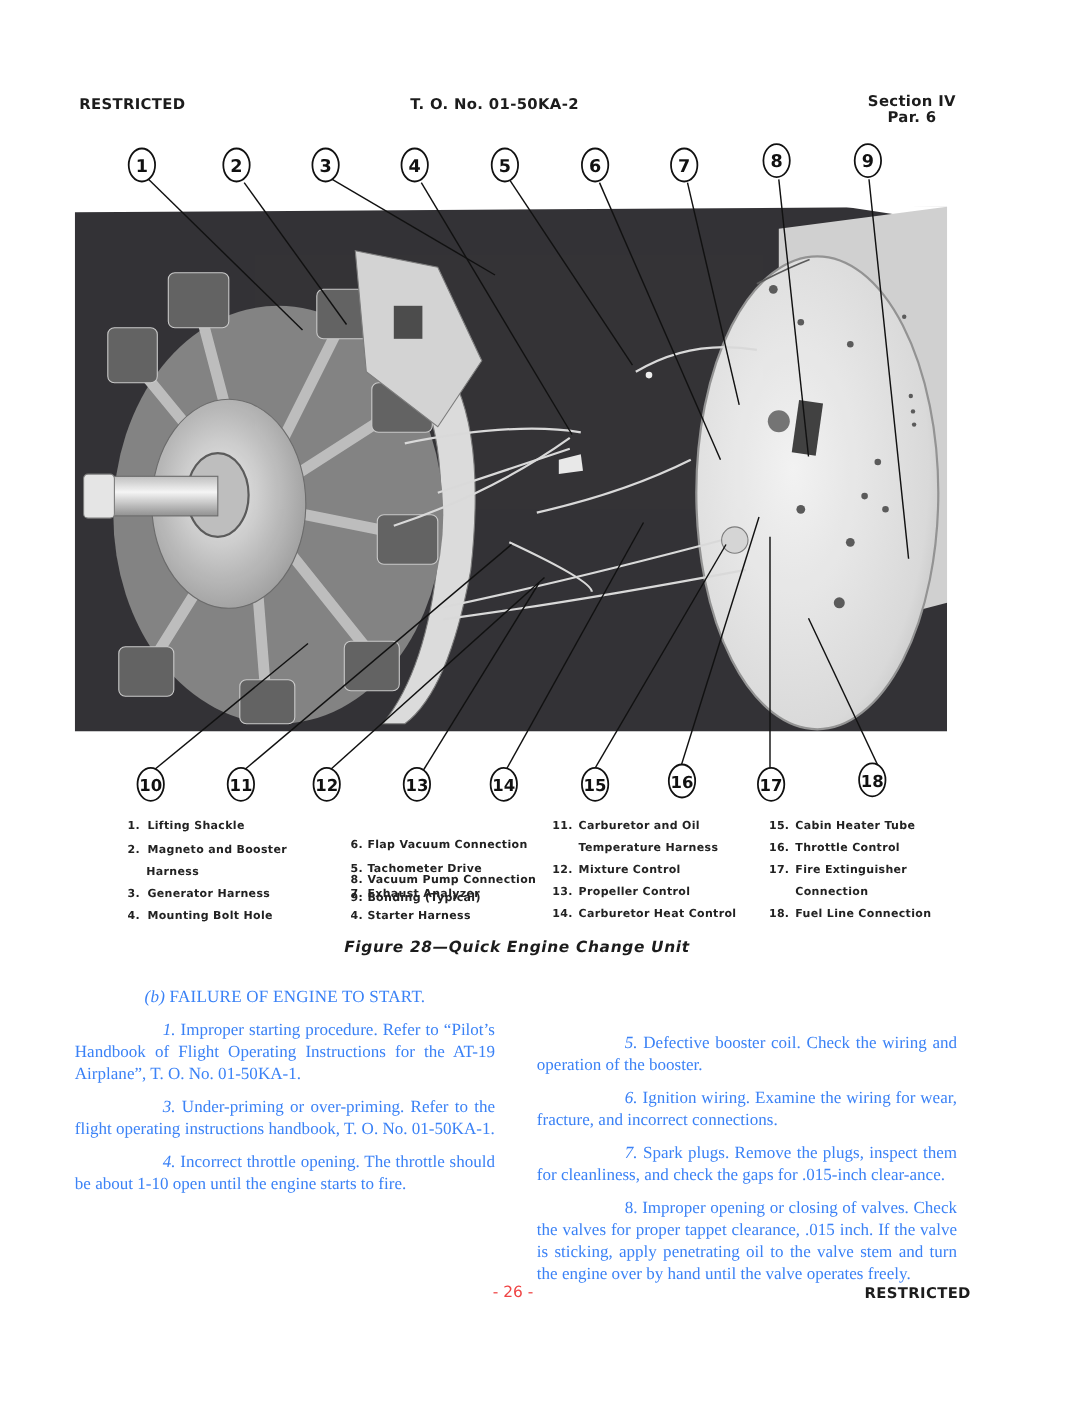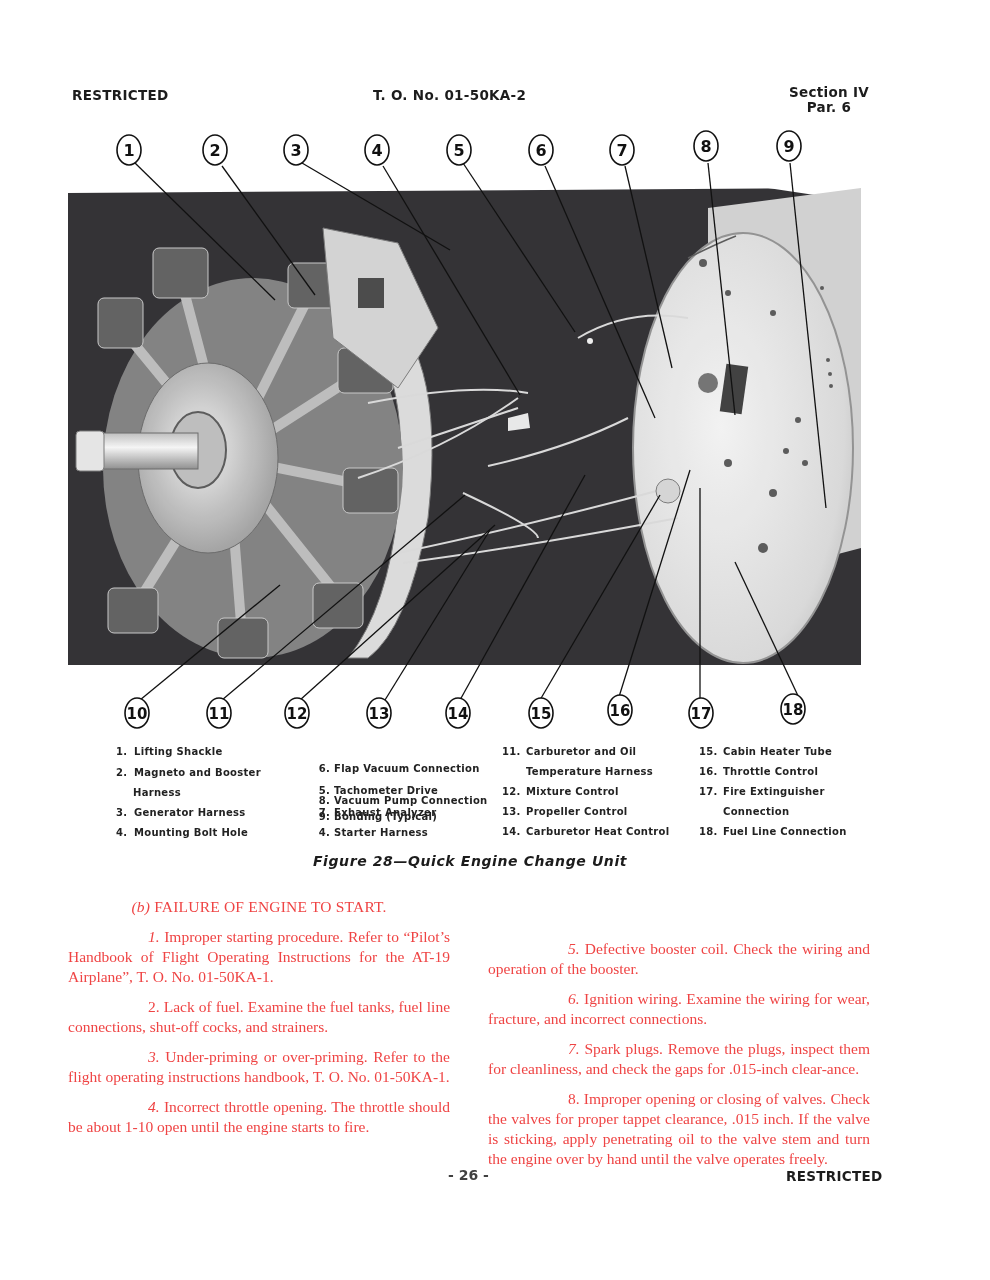--- a/index.html
+++ b/index.html
@@ -7,26 +7,26 @@
   .abs { position: absolute; }
   .hdr { font-family: "DejaVu Sans", sans-serif; font-weight: bold; font-size: 13.5px; letter-spacing: 0.3px; color: #1c1c1c; }
   .hdr-right { text-align: right; line-height: 15px; }
   .photo { left: 68px; top: 188px; width: 793px; height: 477px; }
   .callouts { left: 0; top: 0; width: 990px; height: 760px; pointer-events: none; }
   .callout-num { font-family: "DejaVu Sans", sans-serif; font-weight: bold; font-size: 16px; fill: #111; }
   .legend { font-family: "DejaVu Sans", sans-serif; font-weight: bold; font-size: 10px; color: #222; letter-spacing: 0.3px; }
   .legend .item { position: absolute; white-space: nowrap; }
   .legend .num { display: inline-block; }
   .caption { left: 0; width: 940px; top: 853px; text-align: center; font-family: "DejaVu Sans", sans-serif; font-style: italic; font-weight: bold; font-size: 14px; letter-spacing: 0.6px; color: #1c1c1c; }
-  .col { font-family: "Liberation Serif", serif; font-size: 15.5px; line-height: 20px; color: #ef4444; text-align: justify; }
+  .col { font-family: "Liberation Serif", serif; font-size: 15.5px; line-height: 20px; color: #3b82f6; text-align: justify; }
   .col p { margin: 0 0 10px 0; }
   .col .ind { text-indent: 80px; }
   .col .title { text-align: center; margin-bottom: 10px; letter-spacing: 0.2px; }
   .it { font-style: italic; }
-  .footer-page { font-family: "DejaVu Sans", sans-serif; font-size: 14px; color: #404040; font-weight: bold; }
+  .footer-page { font-family: "DejaVu Sans", sans-serif; font-size: 14px; color: #ef4444; }
 </style>
 </head>
 <body>
 
 <div class="abs hdr" style="left:72px; top:87px;">RESTRICTED</div>
 <div class="abs hdr" style="left:373px; top:87px;">T. O. No. 01-50KA-2</div>
 <div class="abs hdr hdr-right" style="right:121px; top:85px;text-align:center;">
   <div>Section IV</div>
   <div>Par. 6</div>
 </div>
@@ -262,21 +262,20 @@
   <div class="item" style="left:699px; top:826px;">
     <span class="num" style="width:24px">18.</span><span>Fuel Line Connection</span>
   </div>
 </div>
 
 <div class="abs caption">Figure 28—Quick Engine Change Unit</div>
 
 <div class="abs col" style="left:68px; top:897px; width:382px;">
   <p class="title"><span class="it">(b)</span> <span>FAILURE OF ENGINE TO START.</span></p>
   <p class="ind"><span class="it">1.</span> <span>Improper starting procedure. Refer to “Pilot’s Handbook of Flight Operating Instructions for the AT-19 Airplane”, T. O. No. 01-50KA-1.</span></p>
-  <p class="ind"><span>2.</span> <span>Lack of fuel. Examine the fuel tanks, fuel line connections, shut-off cocks, and strainers.</span></p>
   <p class="ind"><span class="it">3.</span> <span>Under-priming or over-priming. Refer to the flight operating instructions handbook, T. O. No. 01-50KA-1.</span></p>
   <p class="ind"><span class="it">4.</span> <span>Incorrect throttle opening. The throttle should be about 1-10 open until the engine starts to fire.</span></p>
 </div>
 
 <div class="abs col" style="left:488px; top:939px; width:382px;">
   <p class="ind"><span class="it">5.</span> <span>Defective booster coil. Check the wiring and operation of the booster.</span></p>
   <p class="ind"><span class="it">6.</span> <span>Ignition wiring. Examine the wiring for wear, fracture, and incorrect connections.</span></p>
   <p class="ind"><span class="it">7.</span> <span>Spark plugs. Remove the plugs, inspect them for cleanliness, and check the gaps for .015-inch clear-ance.</span></p>
   <p class="ind"><span>8.</span> <span>Improper opening or closing of valves. Check the valves for proper tappet clearance, .015 inch. If the valve is sticking, apply penetrating oil to the valve stem and turn the engine over by hand until the valve operates freely.</span></p>
 </div>

